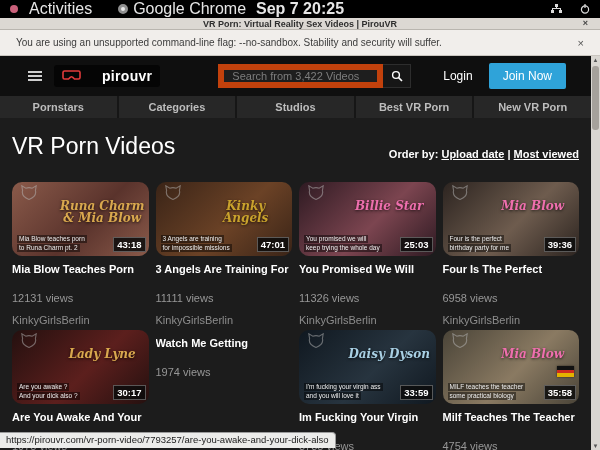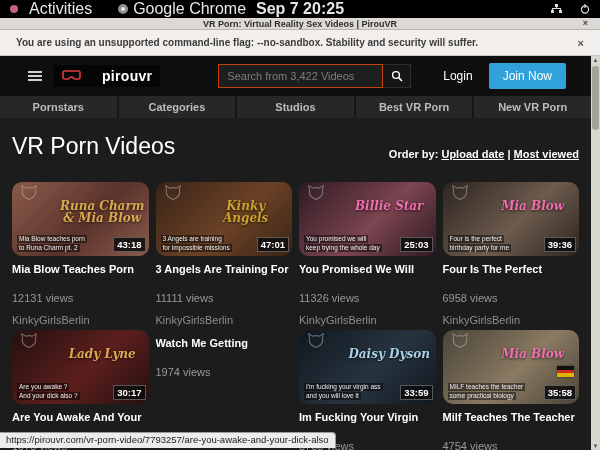--- a/index.html
+++ b/index.html
@@ -19,21 +19,21 @@
 
   
   .tab-bar { position:absolute; top:18px; left:0; width:600px; height:12px; background:#dcd8d3;
     display:flex; align-items:center; justify-content:center; font-size:9px; font-weight:bold;
     color:#2e2e2e; border-bottom:1px solid #b9b5af; }
   .tab-close { position:absolute; right:12px; top:0; font-size:9px; color:#444; cursor:default; }
 
   
   .warn-bar { position:absolute; top:30px; left:0; width:600px; height:26px; background:#f1eeeb;
     border-bottom:1px solid #cac6c0; display:flex; align-items:center; padding:0 16px;
-    font-size:10px; color:#3c3c3c;font-weight:bold; }
+    font-size:10px; color:#3c3c3c; }
   .warn-close { margin-left:auto; font-size:11px; color:#555; }
 
   
   .site { position:absolute; top:56px; left:0; width:591px; height:394px; background:#1c1c1c;
     overflow:hidden; }
 
   
   .scrollbar { position:absolute; top:56px; right:0; width:9px; height:394px; background:#d9d6d1;
     font-size:6px; color:#555; text-align:center; }
   .sb-up { position:absolute; top:1px; left:0; width:9px; }
@@ -43,21 +43,21 @@
 
   
   .site-header { height:40px; background:#0f0f0f; display:flex; align-items:center;
     padding:0 25px 0 28px; }
   .hamburger { display:flex; flex-direction:column; gap:2px; width:14px; margin-right:12px; }
   .hamburger i { height:2px; background:#cfcfcf; display:block; }
   .logo { display:flex; align-items:center; gap:21px; background:#050505; padding:3px 8px;
     border-radius:3px; }
   .logo-text { color:#fff; font-weight:bold; font-size:14px; letter-spacing:.3px; }
   .search-wrap { display:flex; margin-left:58px; }
-  .search-input { width:165px; height:24px; background:#1e1e1e; border:1px solid #c2410c;
+  .search-input { width:165px; height:24px; background:#1e1e1e; border:6px solid #c2410c;
     color:#8a8a8a; font-size:11px; padding:0 8px; outline:none;
     font-family:"Liberation Sans", sans-serif; }
   .search-input::placeholder { color:#7d7d7d; }
   .search-btn { width:28px; height:24px; background:#161616; border:1px solid #2d2d2d;
     border-left:none; display:flex; align-items:center; justify-content:center; }
   .login { margin-left:auto; color:#fff; font-size:12px; margin-right:16px; }
   .join-btn { color:#fff; font-size:12px; padding:6px 14px; border:none; border-radius:2px;
     font-family:"Liberation Sans", sans-serif; }
 
   

